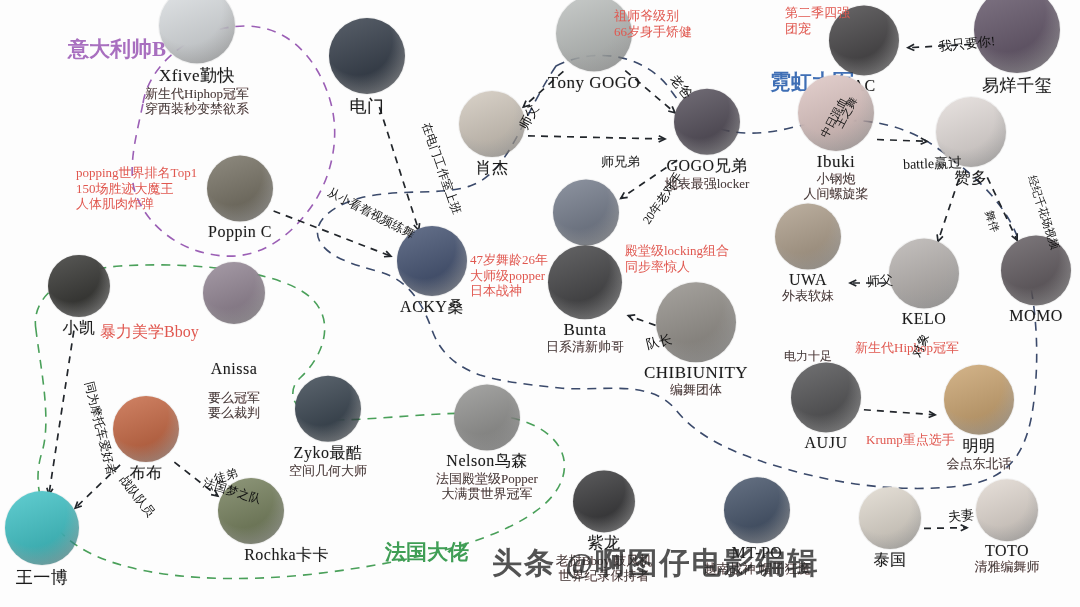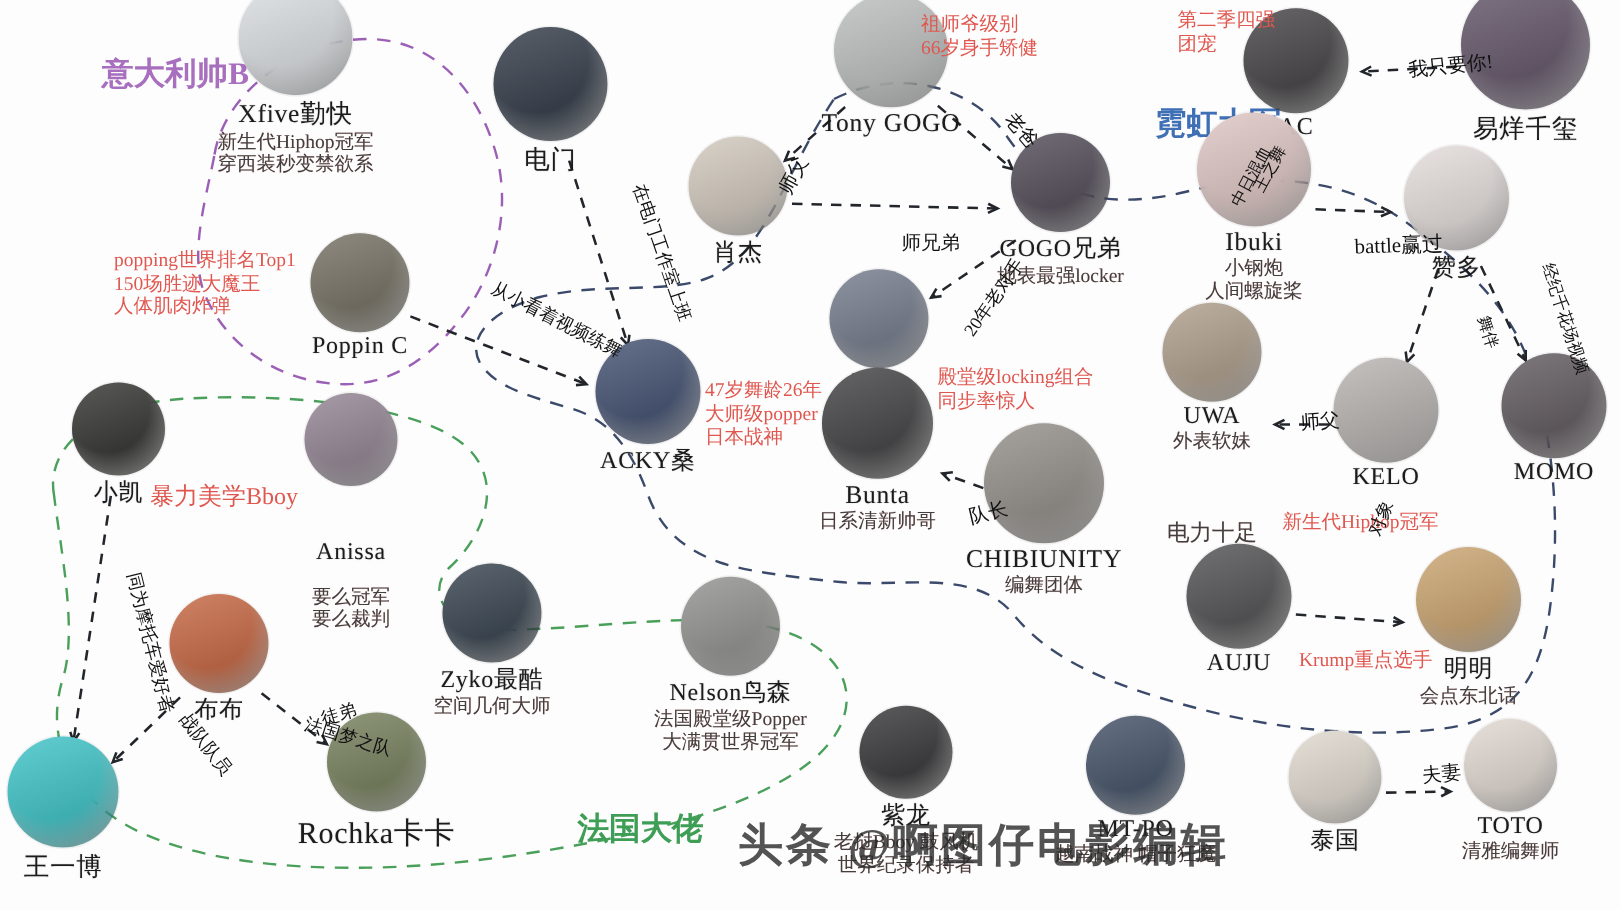--- a/index.html
+++ b/index.html
@@ -192,21 +192,21 @@
           <div class="ph" style="background: linear-gradient(160deg, rgba(255, 255, 255, 0.22), rgba(0, 0, 0, 0.18));"></div>
         </div>
         <div class="nm" style="font-size: 16px;">赞多</div>
       </div>
       <div class="node" style="left: 808px; top: 283px; width: 156px;">
         <div class="avatar" style="width: 66px; height: 66px; background: radial-gradient(circle at 38% 30%, rgb(170, 154, 134) 0%, rgb(170, 154, 134) 48%, rgba(0, 0, 0, 0.3) 100%);">
           <div class="ph" style="background: linear-gradient(160deg, rgba(255, 255, 255, 0.22), rgba(0, 0, 0, 0.18));"></div>
         </div>
         <div class="nm" style="font-size: 16px;">UWA</div>
         <div class="desc" style="font-size: 13px;">外表软妹</div>
-        <div class="desc" style="font-size: 15px; margin-top: 46px;">电力十足</div>
+        <div class="desc" style="font-size: 12px; margin-top: 46px;">电力十足</div>
       </div>
       <div class="node" style="left: 924px; top: 283px; width: 160px;">
         <div class="avatar" style="width: 70px; height: 70px; background: radial-gradient(circle at 38% 30%, rgb(181, 176, 173) 0%, rgb(181, 176, 173) 48%, rgba(0, 0, 0, 0.3) 100%);">
           <div class="ph" style="background: linear-gradient(160deg, rgba(255, 255, 255, 0.22), rgba(0, 0, 0, 0.18));"></div>
         </div>
         <div class="nm" style="font-size: 16px;">KELO</div>
       </div>
       <div class="node" style="left: 1036px; top: 280px; width: 160px;">
         <div class="avatar" style="width: 70px; height: 70px; background: radial-gradient(circle at 38% 30%, rgb(90, 83, 88) 0%, rgb(90, 83, 88) 48%, rgba(0, 0, 0, 0.3) 100%);">
           <div class="ph" style="background: linear-gradient(160deg, rgba(255, 255, 255, 0.22), rgba(0, 0, 0, 0.18));"></div>
@@ -258,21 +258,21 @@
           <div class="ph" style="background: linear-gradient(160deg, rgba(255, 255, 255, 0.22), rgba(0, 0, 0, 0.18));"></div>
         </div>
         <div class="nm" style="font-size: 16px;">Nelson鸟森</div>
         <div class="desc" style="font-size: 13px;">法国殿堂级Popper</div>
         <div class="desc" style="font-size: 13px;">大满贯世界冠军</div>
       </div>
       <div class="node" style="left: 251px; top: 522px; width: 156px;">
         <div class="avatar" style="width: 66px; height: 66px; background: radial-gradient(circle at 38% 30%, rgb(111, 122, 85) 0%, rgb(111, 122, 85) 48%, rgba(0, 0, 0, 0.3) 100%);">
           <div class="ph" style="background: linear-gradient(160deg, rgba(255, 255, 255, 0.22), rgba(0, 0, 0, 0.18));"></div>
         </div>
-        <div class="nm" style="font-size: 20px;">Rochka卡卡</div>
+        <div class="nm" style="font-size: 16px; text-align: right;">Rochka卡卡</div>
       </div>
       <div class="node" style="left: 42px; top: 540px; width: 164px;">
         <div class="avatar" style="width: 74px; height: 74px; background: radial-gradient(circle at 38% 30%, rgb(54, 192, 196) 0%, rgb(54, 192, 196) 48%, rgba(0, 0, 0, 0.3) 100%);">
           <div class="ph" style="background: linear-gradient(160deg, rgba(255, 255, 255, 0.22), rgba(0, 0, 0, 0.18));"></div>
         </div>
         <div class="nm" style="font-size: 17px;">王一博</div>
       </div>
       <div class="node" style="left: 604px; top: 527px; width: 152px;">
         <div class="avatar" style="width: 62px; height: 62px; background: radial-gradient(circle at 38% 30%, rgb(46, 46, 48) 0%, rgb(46, 46, 48) 48%, rgba(0, 0, 0, 0.3) 100%);">
           <div class="ph" style="background: linear-gradient(160deg, rgba(255, 255, 255, 0.22), rgba(0, 0, 0, 0.18));"></div>

